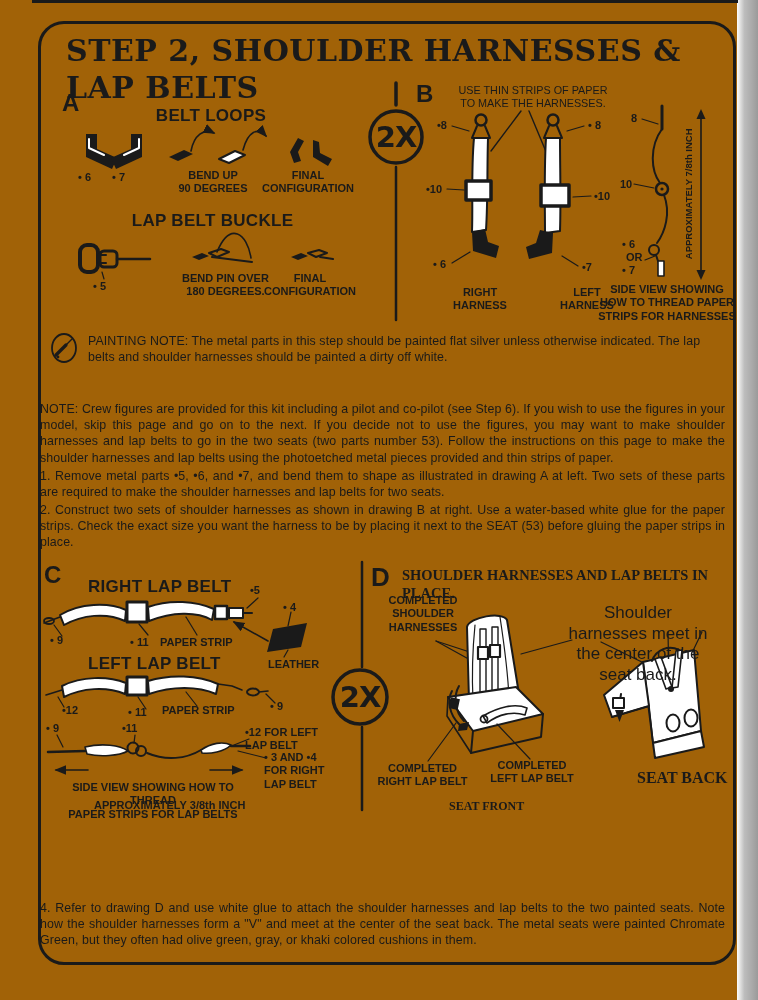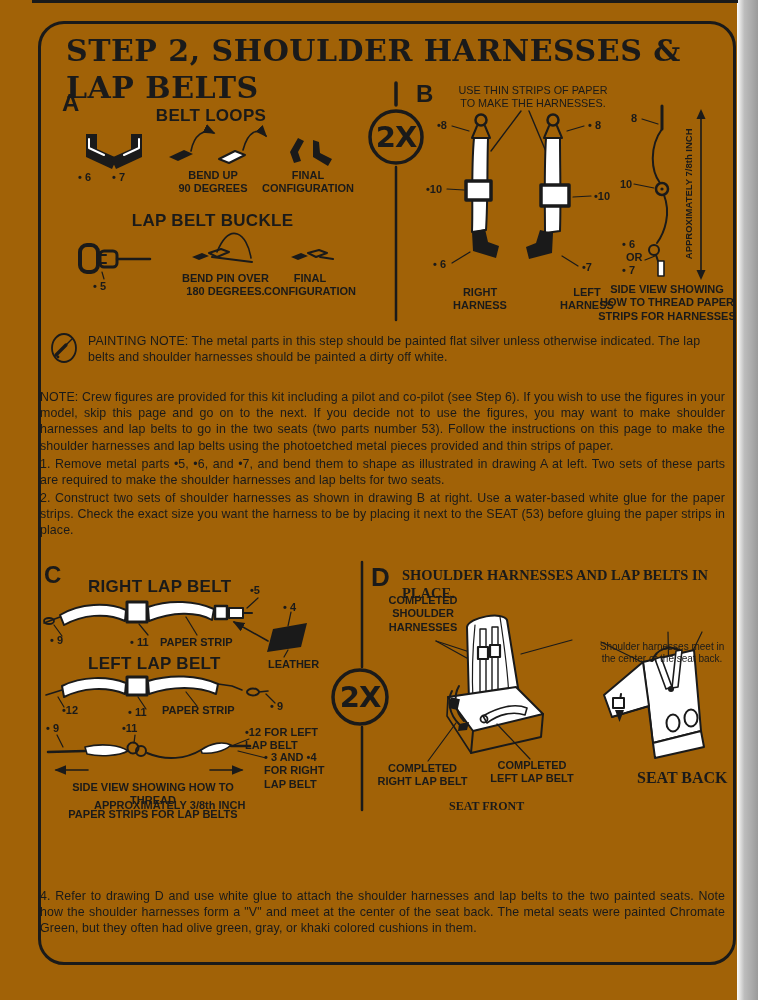--- a/index.html
+++ b/index.html
@@ -7,21 +7,21 @@
         font-family:"Liberation Sans",sans-serif;color:#1a1a1a;}
   .scanband{position:absolute;top:0;right:0;width:21px;height:1000px;
         background:linear-gradient(to right,#fdfdfc 0%,#bdbdbd 35%,#9a9a9a 100%);}
   .topline{position:absolute;left:32px;top:0;width:706px;height:3px;background:#1a1a1a;}
   .pageborder{position:absolute;left:38px;top:21px;width:698px;height:944px;
         border:3px solid #1a1a1a;border-radius:26px;box-sizing:border-box;}
   .art{position:absolute;left:0;top:0;pointer-events:none;}
   .lbl{position:absolute;white-space:pre-line;line-height:1.22;color:#1a1a1a;}
   .b{font-weight:bold;font-family:Liberation Serif, serif;}
   .c{text-align:center;}
-  .j{text-align:justify;}
+  .j{text-align:justify;margin-top:12px;}
   .body-text{font-size:12.4px;line-height:16.2px;letter-spacing:.1px;}
   .title{font-family:"DejaVu Serif",serif;font-weight:bold;font-size:30px;letter-spacing:.5px;}
   .letter{font-size:24px;font-weight:bold;}
   .dhead{font-size:17px;font-weight:bold;letter-spacing:.3px;}
   .dlabel{font-size:11px;font-weight:bold;}
   .dsmall{font-size:10.8px;}
   .mult{font-size:29px;font-weight:bold;font-family:"DejaVu Sans",sans-serif;letter-spacing:-1px;}
   .rot{transform:rotate(-90deg);transform-origin:center center;font-size:9.5px;font-weight:bold;}
 </style>
 </head>
@@ -313,21 +313,21 @@
 LAP BELT</div>
   <div class="lbl dlabel" style="left:94px;top:763px;margin-top:36px;">APPROXIMATELY 3/8th INCH</div>
   <div class="lbl dlabel c" style="left:58px;top:781px;width:190px;">SIDE VIEW SHOWING HOW TO THREAD
 PAPER STRIPS FOR LAP BELTS</div>
 
   <div class="lbl" style="left:371px;top:562px;font-size:26px;font-weight:bold;">D</div>
   <div class="lbl b" style="left:402px;top:567px;font-size:14.5px;">SHOULDER HARNESSES AND LAP BELTS IN PLACE.</div>
   <div class="lbl dlabel c" style="left:383px;top:594px;width:80px;">COMPLETED
 SHOULDER
 HARNESSES</div>
-  <div class="lbl c" style="left:591px;top:603px;width:142px;font-size:10px;margin-top:38px;">Shoulder harnesses meet in
+  <div class="lbl c" style="left:567px;top:603px;width:142px;font-size:17px;">Shoulder harnesses meet in
 the center of the seat back.</div>
   <div class="lbl dlabel c" style="left:375px;top:762px;width:95px;">COMPLETED
 RIGHT LAP BELT</div>
   <div class="lbl dlabel c" style="left:486px;top:759px;width:92px;">COMPLETED
 LEFT LAP BELT</div>
   <div class="lbl b" style="left:449px;top:799px;font-size:12px;">SEAT FRONT</div>
   <div class="lbl b" style="left:637px;top:768px;font-size:16px;">SEAT BACK</div>
 
   <div class="lbl body-text j" style="left:40px;top:888px;width:685px;">4.  Refer to drawing D and use white glue to attach the shoulder harnesses and lap belts to the two painted seats.  Note how the shoulder harnesses form a "V" and meet at the center of the seat back.  The metal seats were painted Chromate Green, but they often had olive green, gray, or khaki colored cushions in them.</div>
 </div>

